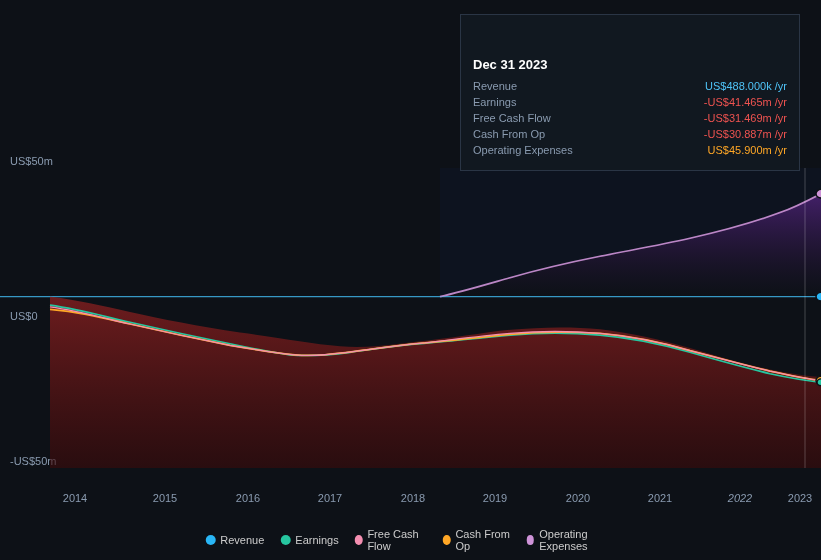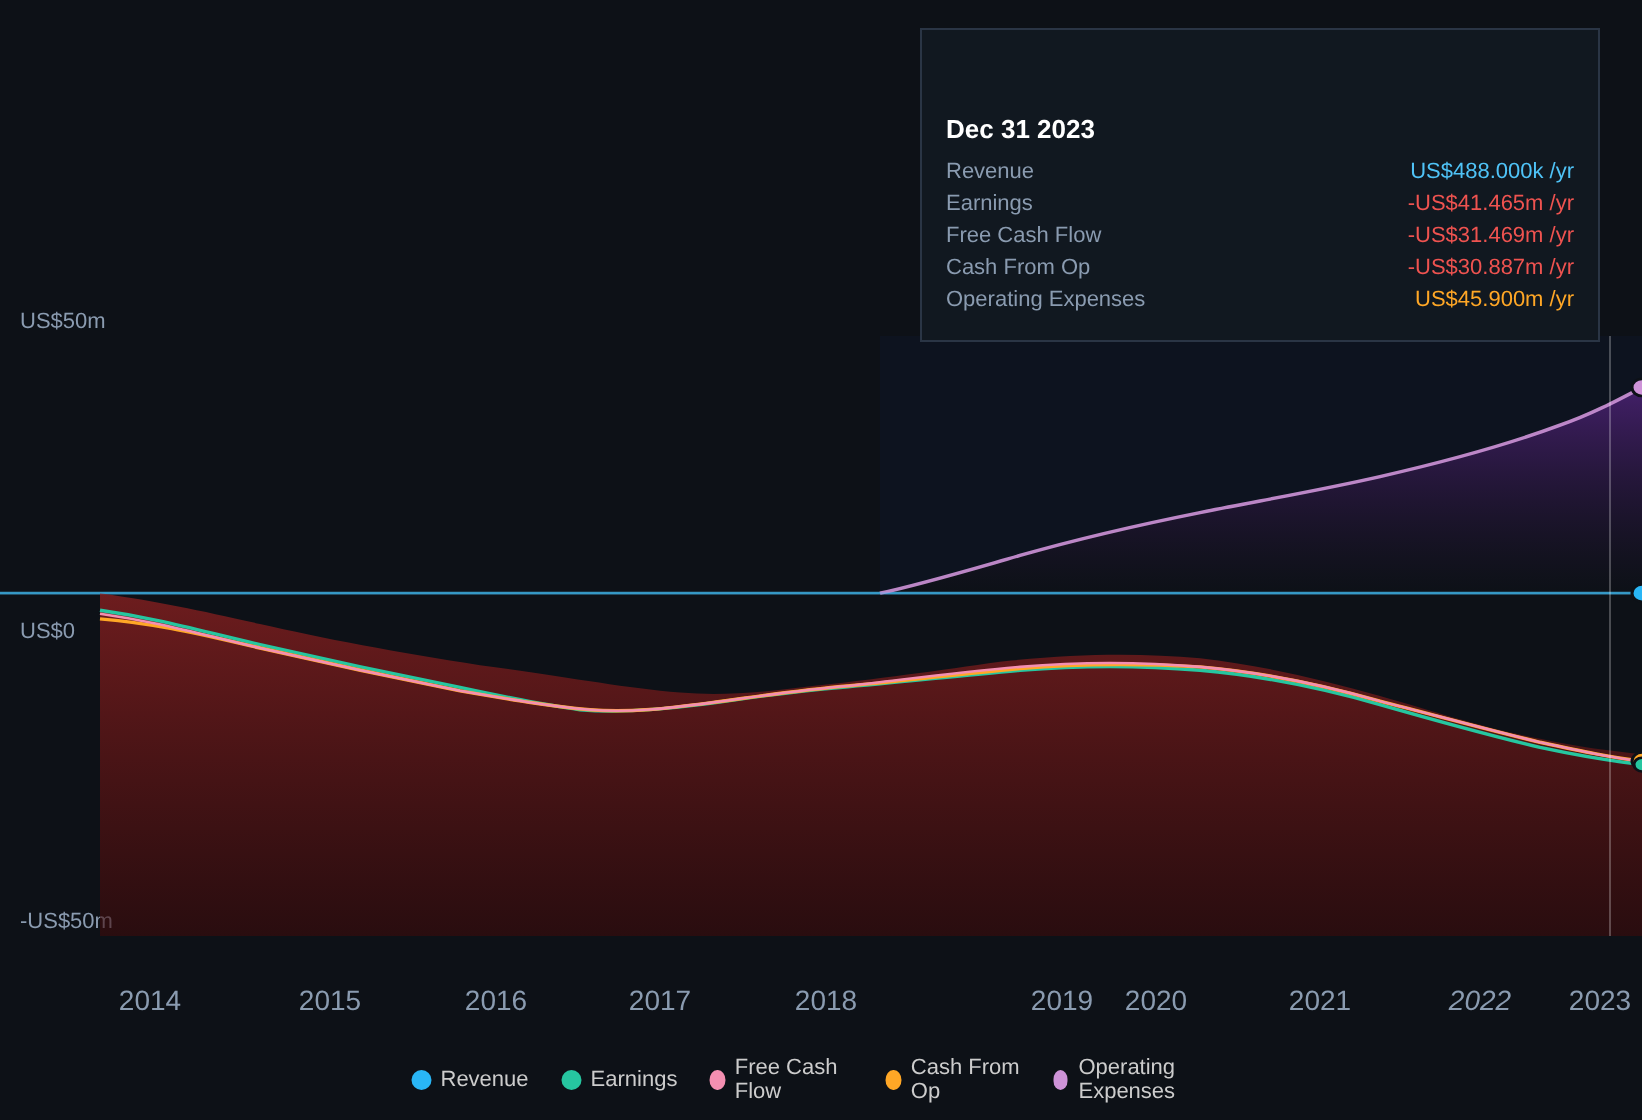--- a/index.html
+++ b/index.html
@@ -89,21 +89,21 @@
       height: 10px;
       border-radius: 50%;
     }
     .legend-text {
       color: #ccc;
       font-size: 11px;
     }
     .x-label {
       position: absolute;
       color: #8a9bb0;
-      font-size: 14px;
+      font-size: 11px;
       transform: translateX(-50%);
     }
 
     
     .chart-svg {
       position: absolute;
       top: 0;
       left: 0;
       width: 100%;
       height: 100%;
@@ -243,21 +243,21 @@
   <circle cx="821" cy="248" r="5" fill="#ffa726" stroke="#0d1117" stroke-width="1.5"></circle>
   <circle cx="821" cy="250" r="4" fill="#26c6a0" stroke="#0d1117" stroke-width="1.5"></circle>
 </svg>
 
 <div style="position:absolute; bottom:50px; left:0; right:0; height:18px;">
   <span class="x-label" style="left:75px;">2014</span>
   <span class="x-label" style="left:165px;">2015</span>
   <span class="x-label" style="left:248px;">2016</span>
   <span class="x-label" style="left:330px;">2017</span>
   <span class="x-label" style="left:413px;">2018</span>
-  <span class="x-label" style="left:495px;margin-left:36px;">2019</span>
+  <span class="x-label" style="left:495px;">2019</span>
   <span class="x-label" style="left:578px;">2020</span>
   <span class="x-label" style="left:660px;">2021</span>
   <span class="x-label" style="left:740px;font-style:italic;">2022</span>
   <span class="x-label" style="left:800px;">2023</span>
 </div>
 
 <div class="legend">
   <div class="legend-item">
     <div class="legend-dot" style="background:#29b6f6;"></div>
     <span class="legend-text">Revenue</span>

